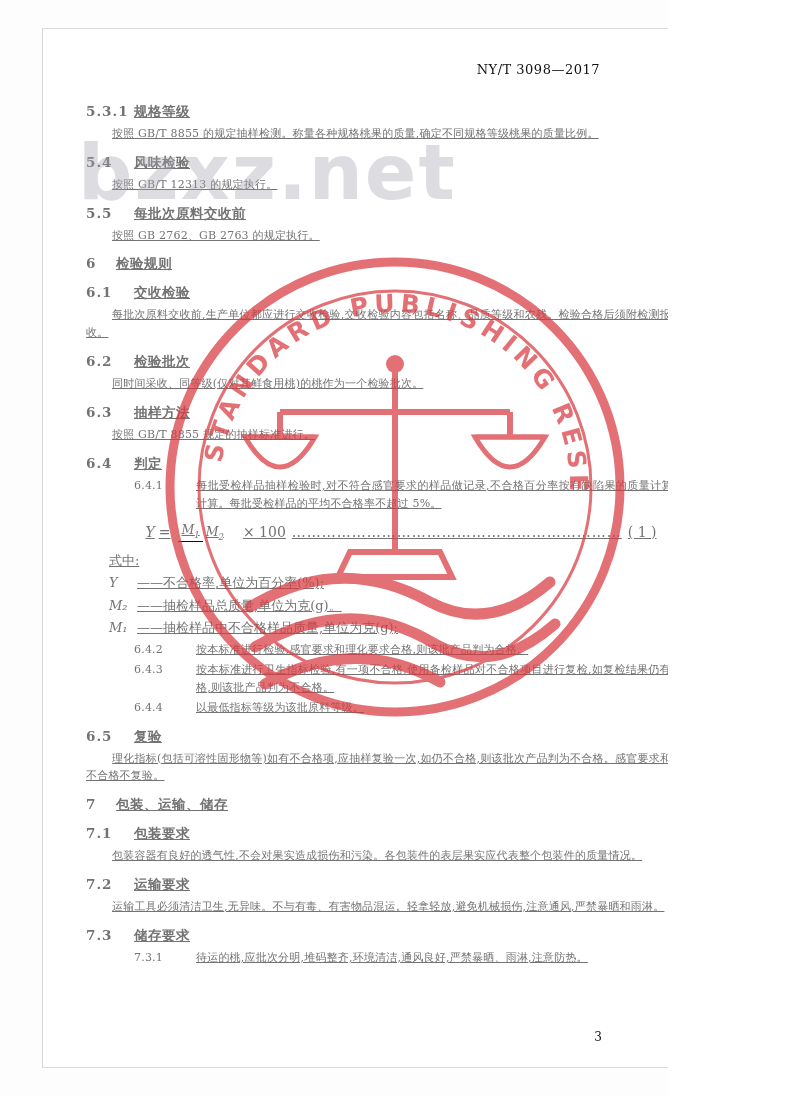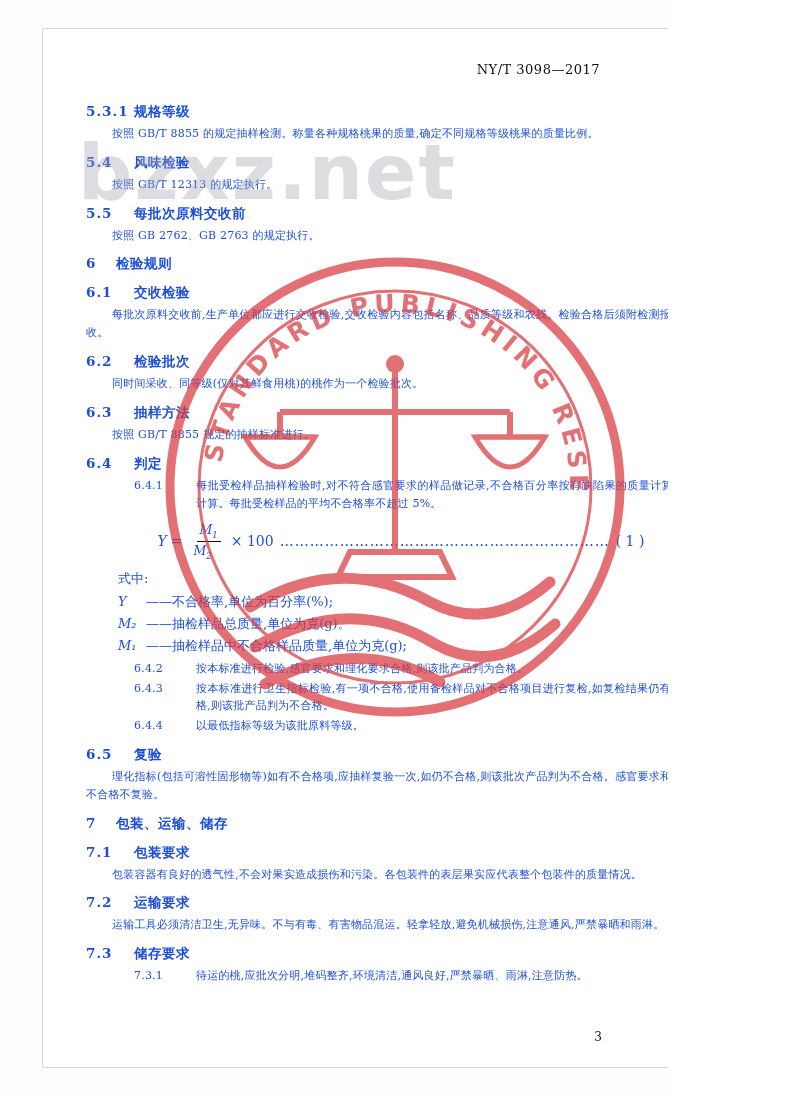--- a/index.html
+++ b/index.html
@@ -38,22 +38,23 @@
     font-size: 13px;
     letter-spacing: 0.5px;
     color: #111;
     font-family: "DejaVu Serif", "Liberation Serif", serif;
   }
   .content {
     position: absolute;
     left: 86px;
     top: 92px;
     width: 630px;
-    color: #1d4ed8;
+    color: #737373;
     font-family: "DejaVu Serif", "Liberation Serif", serif;
+    text-decoration: underline;
   }
   .h-clause {
     font-size: 13.5px;
     font-weight: bold;
     margin: 11px 0 4px 0;
     letter-spacing: 0.5px;
   }
   .h-clause .num {
     display: inline-block;
     min-width: 48px;
@@ -87,42 +88,41 @@
     font-family: "DejaVu Serif", "Liberation Serif", serif;
   }
   .formula {
     display: inline-flex;
     align-items: center;
     font-style: italic;
     font-size: 14px;
   }
   .frac {
     display: inline-flex;
-    flex-direction: column;
     align-items: center;
     margin: 0 4px;
     vertical-align: middle;
   }
   .frac .top {
     padding: 0 3px 1px 3px;
     border-bottom: 1px solid #111;
     font-size: 12.5px;
   }
   .frac .bot {
     padding: 1px 15px 0 3px;
     font-size: 12.5px;
   }
   .sub { font-size: 8.5px; vertical-align: sub; font-style: italic;}
   .dots {
     margin: 0 6px;
     letter-spacing: 1px;
     font-style: normal;
   }
   .eqno { font-style: normal; }
-  .where-list { margin-left: 32px; }
+  .where-list { margin-left: 23px; }
   .where-list .row {
     font-size: 13px;
     line-height: 1.72;
     white-space: nowrap;
   }
   .where-list .sym {
     display: inline-block;
     width: 28px;
     font-style: italic;
   }

